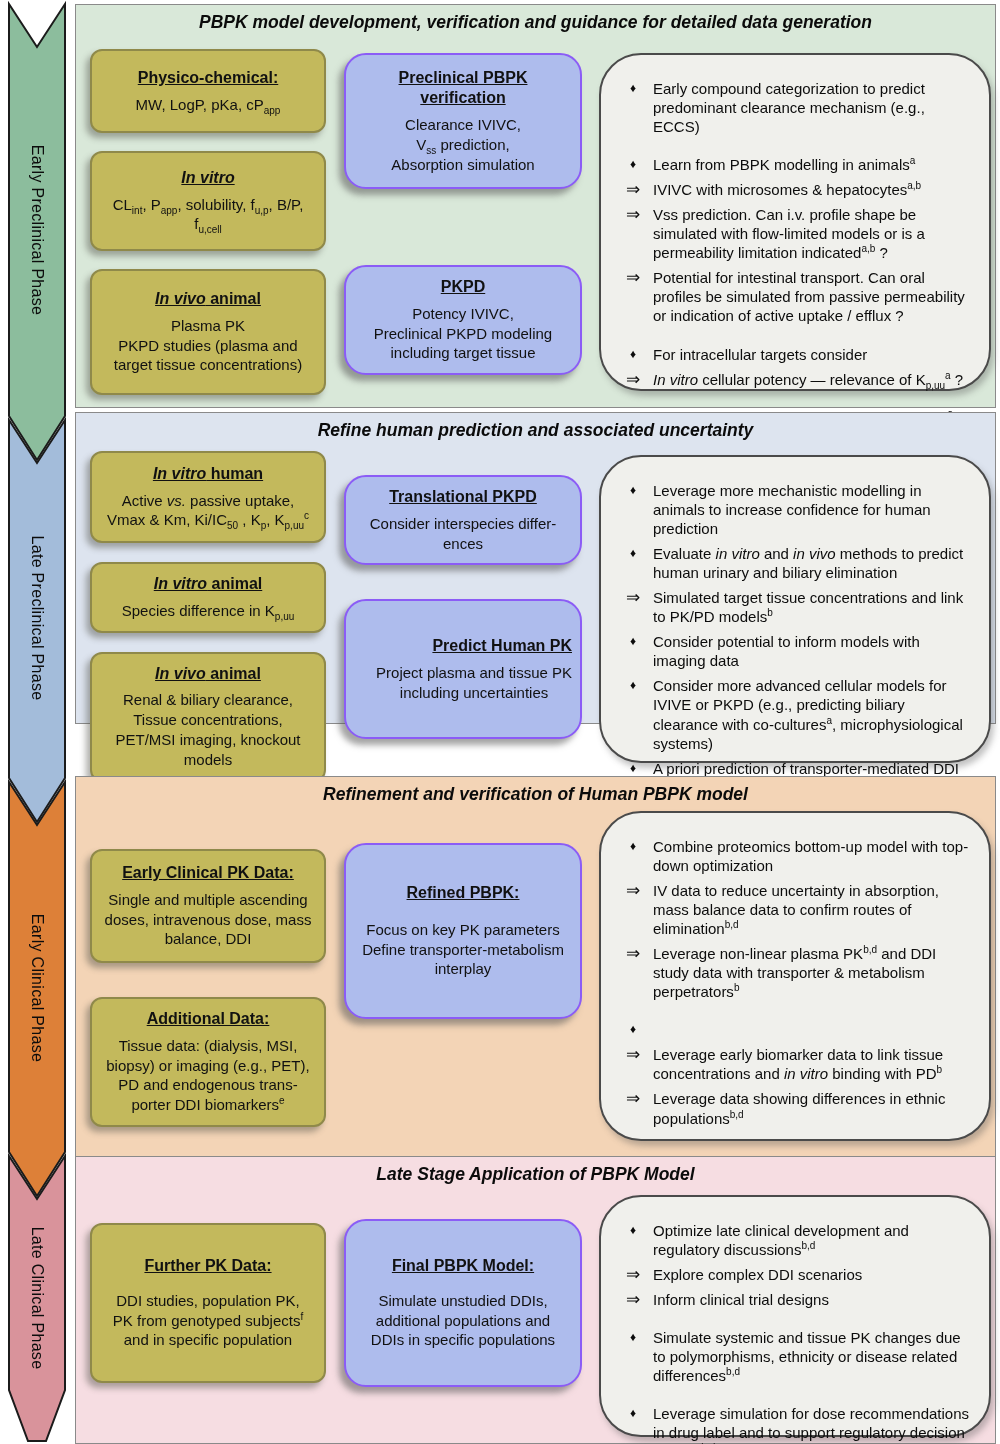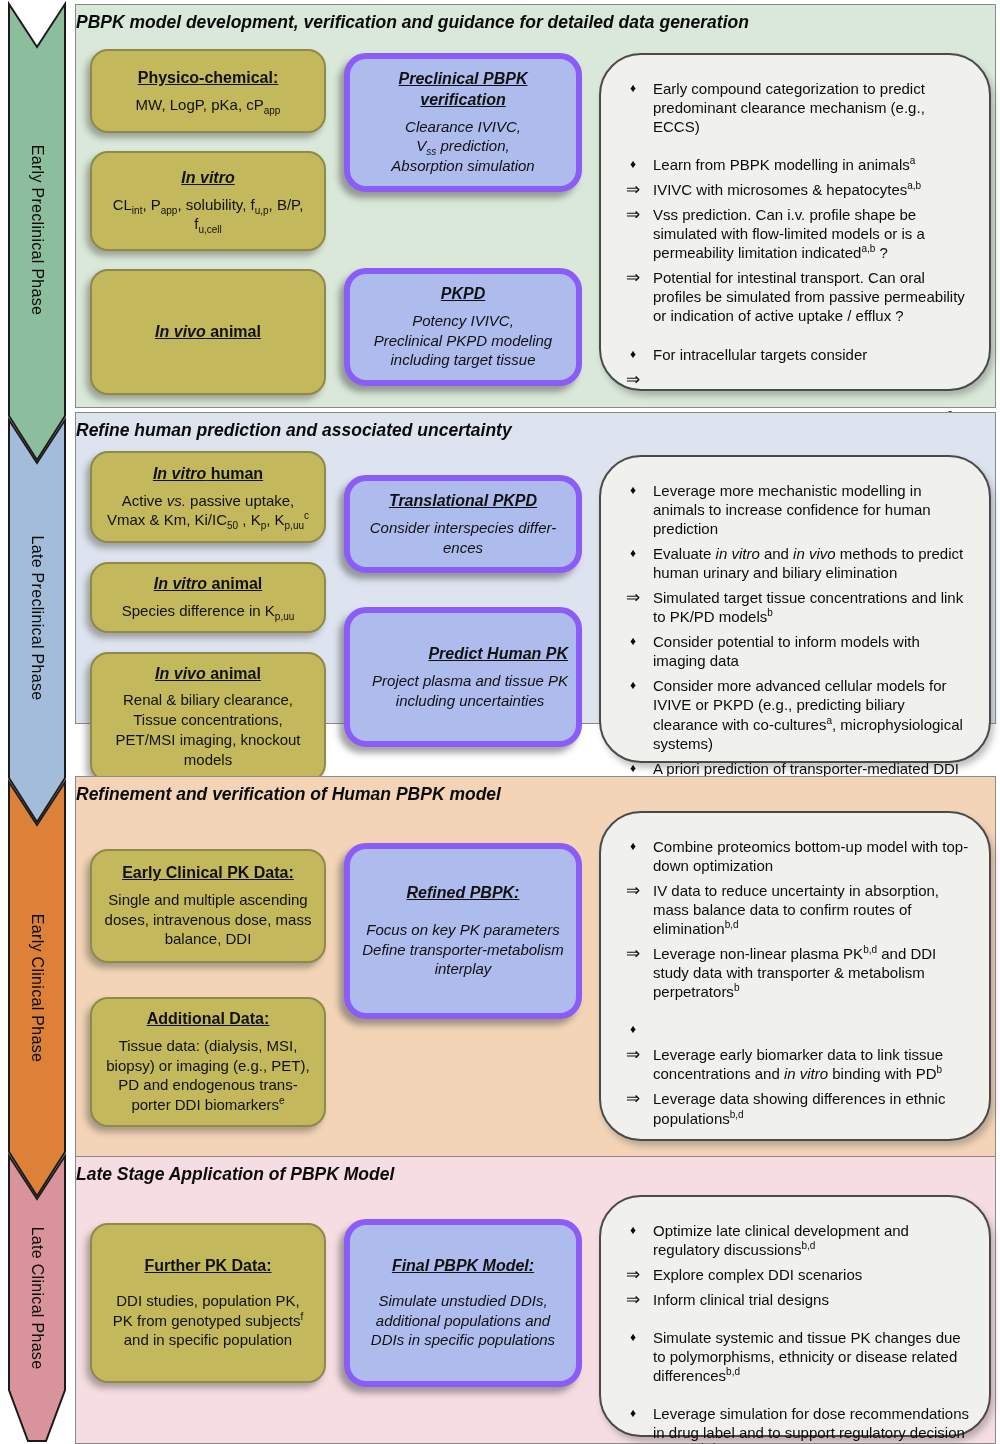--- a/index.html
+++ b/index.html
@@ -11,45 +11,45 @@
   .arrow-label{position:absolute;left:37px;width:0;height:0;}
   .arrow-label span{position:absolute;transform:translate(-50%,-50%) rotate(90deg);
         white-space:nowrap;font-size:16px;letter-spacing:.3px;color:#0c0c0c;}
 
   
   .band{position:absolute;left:75px;width:921px;border:1px solid #8a8a8a;box-sizing:border-box;}
   .band-1{top:4px;height:404px;background:var(--band-1-bg);}
   .band-2{top:412px;height:312px;background:var(--band-2-bg);}
   .band-3{top:776px;height:480px;background:var(--band-3-bg);}
   .band-4{top:1156px;height:288px;background:var(--band-4-bg);}
-  .band-title{position:absolute;top:7px;left:0;right:0;
+  .band-title{position:absolute;top:7px;left:0;right:0;text-align:center;
         font-weight:bold;font-style:italic;font-size:17.5px;color:#0b0b0b;}
 
   
   .col{position:absolute;width:236px;display:flex;flex-direction:column;}
   .col-left{left:14px;}
   .col-mid{left:268px;width:238px;}
   .band-1 .col-left{top:44px;} .band-1 .col-mid{top:48px;}
   .band-2 .col-left{top:38px;} .band-2 .col-mid{top:62px;}
   .band-3 .col-left{top:72px;} .band-3 .col-mid{top:66px;}
   .band-4 .col-left{top:66px;} .band-4 .col-mid{top:62px;}
 
   .col .box + .box{margin-top:18px;}
   .band-1 .col-mid .box + .box{margin-top:76px;}
   .band-2 .col-left .box + .box{margin-top:19px;}
   .band-2 .col-mid .box + .box{margin-top:34px;align-items:flex-end;}
   .band-3 .col-left .box + .box{margin-top:34px;}
 
   
-  .box{box-sizing:border-box;border-radius:18px;padding:10px 8px;display:flex;
+  .box{box-sizing:border-box;border-radius:12px;padding:10px 8px;display:flex;
        flex-direction:column;justify-content:center;text-align:center;
        box-shadow:-4px 5px 6px rgba(80,80,70,.45);}
   .olive{background:var(--olive-fill);border:2px solid var(--olive-border);}
-  .blue{background:var(--blue-fill);border:6px solid #8b5cf6;border-radius:22px;
-        box-shadow:-5px 6px 6px rgba(90,90,90,.55);font-style:italic;}
+  .blue{background:var(--blue-fill);border:2px solid #8b5cf6;border-radius:22px;
+        box-shadow:-5px 6px 6px rgba(90,90,90,.55);}
   .box-heading{font-weight:bold;text-decoration:underline;font-size:16px;line-height:1.3;}
   .box-body{font-size:15px;line-height:1.32;margin-top:6px;}
   .band-3 .col-mid .box-body{margin-top:16px;}
   .band-4 .box-body{margin-top:14px;}
 
   .band-1 .col-left .box:nth-child(1){min-height:84px;}
   .band-1 .col-left .box:nth-child(2){min-height:100px;}
   .band-1 .col-left .box:nth-child(3){min-height:126px;}
   .band-1 .col-mid .box:nth-child(1){min-height:136px;}
   .band-1 .col-mid .box:nth-child(2){min-height:110px;}
@@ -112,20 +112,21 @@
         <div class="box olive">
           <div class="box-heading">Physico-chemical:</div>
           <div class="box-body">MW, LogP, pKa, cP<sub>app</sub></div>
         </div>
         <div class="box olive">
           <div class="box-heading"><i>In vitro</i></div>
           <div class="box-body">CL<sub>int</sub>, P<sub>app</sub>, solubility, f<sub>u,p</sub>, B/P,<br>f<sub>u,cell</sub></div>
         </div>
         <div class="box olive">
           <div class="box-heading"><i>In vivo</i> animal</div>
+          <div class="box-body">Plasma PK<br>PKPD studies (plasma and<br>target tissue concentrations)</div>
         </div>
       </div>
     <div class="col col-mid">
         <div class="box blue">
           <div class="box-heading">Preclinical PBPK verification</div>
           <div class="box-body">Clearance IVIVC,<br>V<sub>ss</sub> prediction,<br>Absorption simulation</div>
         </div>
         <div class="box blue">
           <div class="box-heading">PKPD</div>
           <div class="box-body">Potency IVIVC,<br>Preclinical PKPD modeling<br>including target tissue</div>
@@ -151,20 +152,21 @@
         <div class="bullet">
           <span class="marker marker-arrow">⇒</span>
           <span class="btext">Potential for intestinal transport. Can oral profiles be simulated from passive permeability or indication of active uptake / efflux ?</span>
         </div>
         <div class="bullet gap">
           <span class="marker marker-diamond">♦</span>
           <span class="btext">For intracellular targets consider</span>
         </div>
         <div class="bullet">
           <span class="marker marker-arrow">⇒</span>
+          <span class="btext"><i>In vitro</i> cellular potency — relevance of K<sub>p,uu</sub><sup>a</sup> ?</span>
         </div>
         <div class="bullet gap">
           <span class="marker marker-arrow">⇒</span>
           <span class="btext">PKPD species differences in target tissue K<sub>p</sub><sup>a</sup> ?</span>
         </div>
       </div>
   </section>
 
   <section class="band band-2">
     <div class="band-title">Refine human prediction and associated uncertainty</div>

